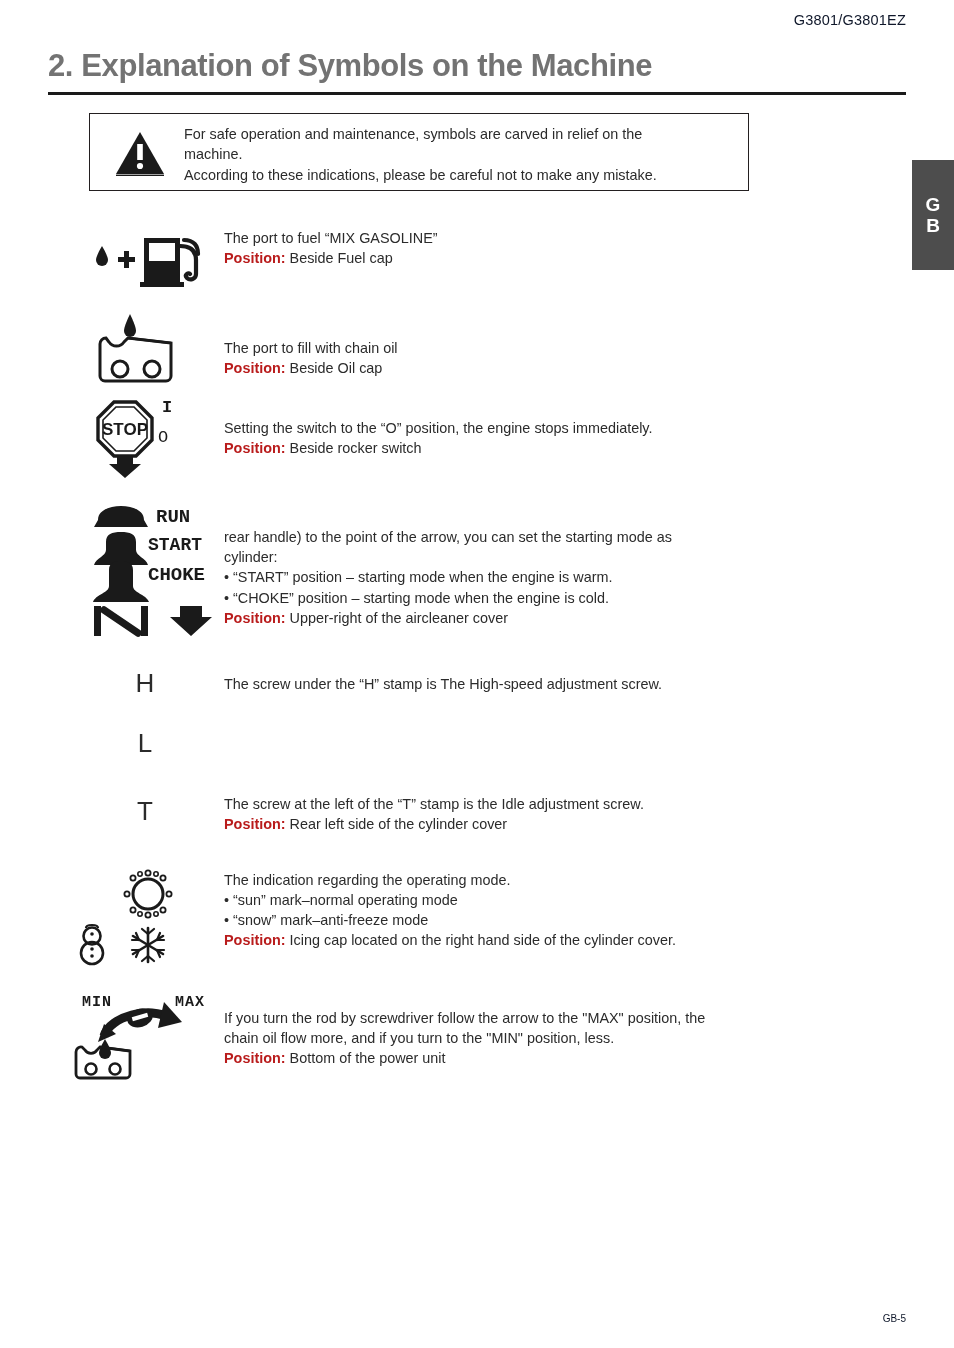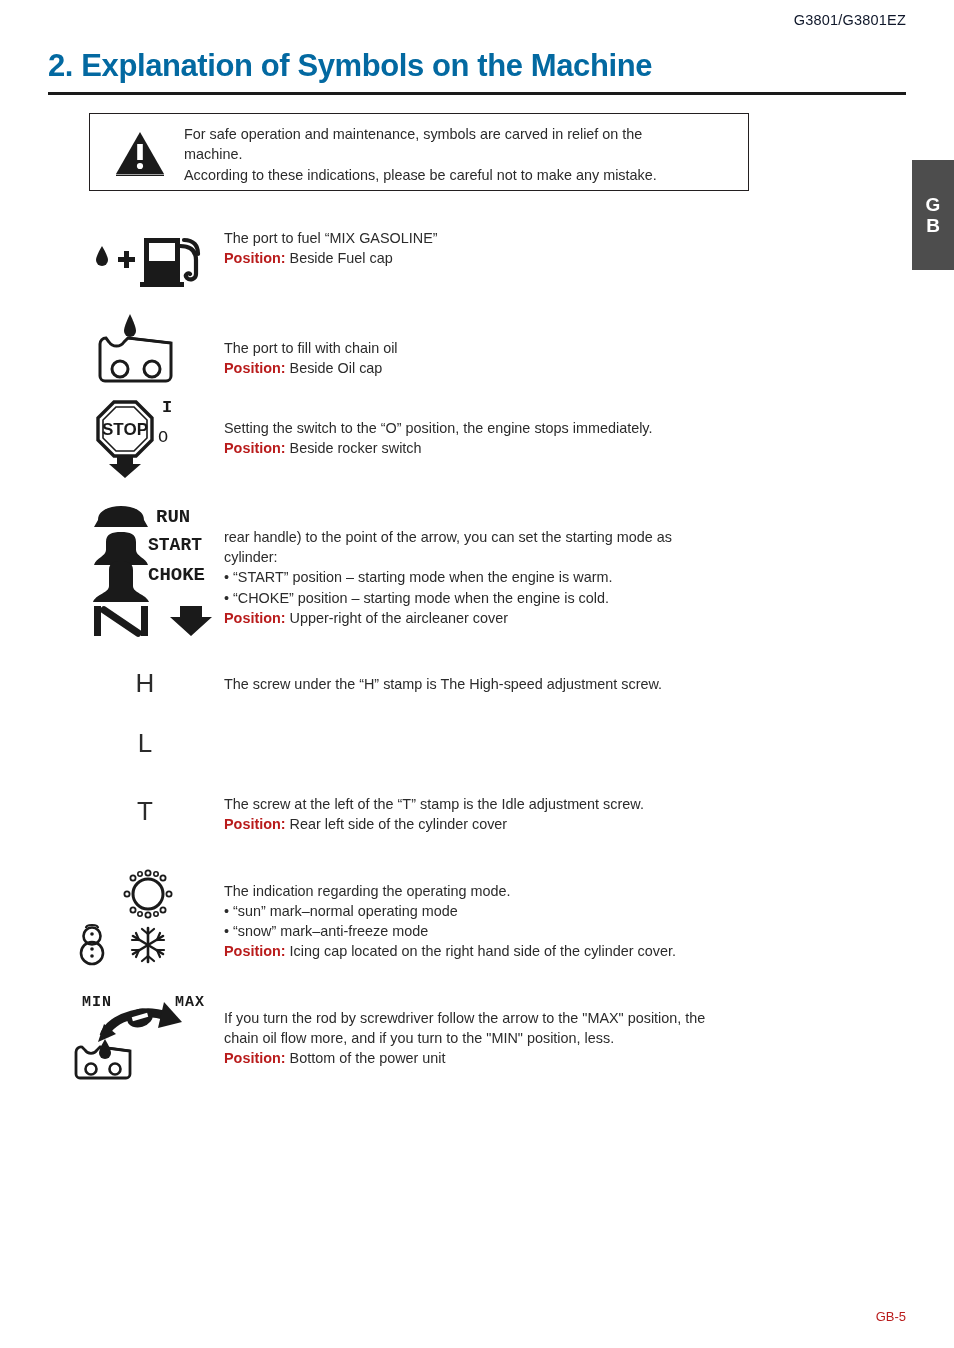--- a/index.html
+++ b/index.html
@@ -27,21 +27,21 @@
   }
 
   #page-title {
     position: absolute;
     top: 48px;
     left: 48px;
     width: 858px;
     font-size: 31px;
     font-weight: bold;
     letter-spacing: -0.4px;
-    color: #0369a1;
+    color: #737373;
     white-space: nowrap;
   }
 
   #title-rule {
     position: absolute;
     top: 92px;
     left: 48px;
     width: 858px;
     height: 3px;
     background: #1a1a1a;
@@ -316,21 +316,21 @@
           <line x1="87" y1="84" x2="94" y2="84"></line>
             <line x1="87" y1="84" x2="90" y2="91"></line>
           <line x1="69" y1="84" x2="62" y2="84"></line>
             <line x1="69" y1="84" x2="66" y2="91"></line>
           <line x1="87" y1="74" x2="94" y2="74"></line>
             <line x1="87" y1="74" x2="90" y2="67"></line>
         </g>
       </g>
     </svg>
   </div>
-  <div class="desc" style="top:15px;">
+  <div class="desc" style="top:4px;">
     <span>The indication regarding the operating mode.</span><br>
     <span>• “sun” mark–normal operating mode</span><br>
     <span>• “snow” mark–anti-freeze mode</span><br>
     <b>Position:</b><span> Icing cap located on the right hand side of the cylinder cover.</span>
   </div>
 </div>
 
 <div class="row" style="top:990px;height:92px;">
   <div class="sym">
     <svg viewBox="0 0 160 92" width="160" height="92" style="position:absolute;left:16px;top:0px;">
@@ -353,13 +353,13 @@
     <div class="label-mono" style="left:34px;top:4px;font-size:15px;letter-spacing:1px;">MIN</div>
     <div class="label-mono" style="left:127px;top:4px;font-size:15px;letter-spacing:1px;">MAX</div>
   </div>
   <div class="desc" style="top:18px;">
     <span>If you turn the rod by screwdriver follow the arrow to the "MAX" position, the</span><br>
     <span>chain oil flow more, and if you turn to the "MIN" position, less.</span><br>
     <b>Position:</b><span> Bottom of the power unit</span>
   </div>
 </div>
 
-<div style="position:absolute;bottom:24px;right:48px;font-size:13px;color:#b91c1c;">GB-5</div>
+<div style="position:absolute;bottom:24px;right:48px;font-size:10px;color:#0f172a;">GB-5</div>
 
 </body></html>

